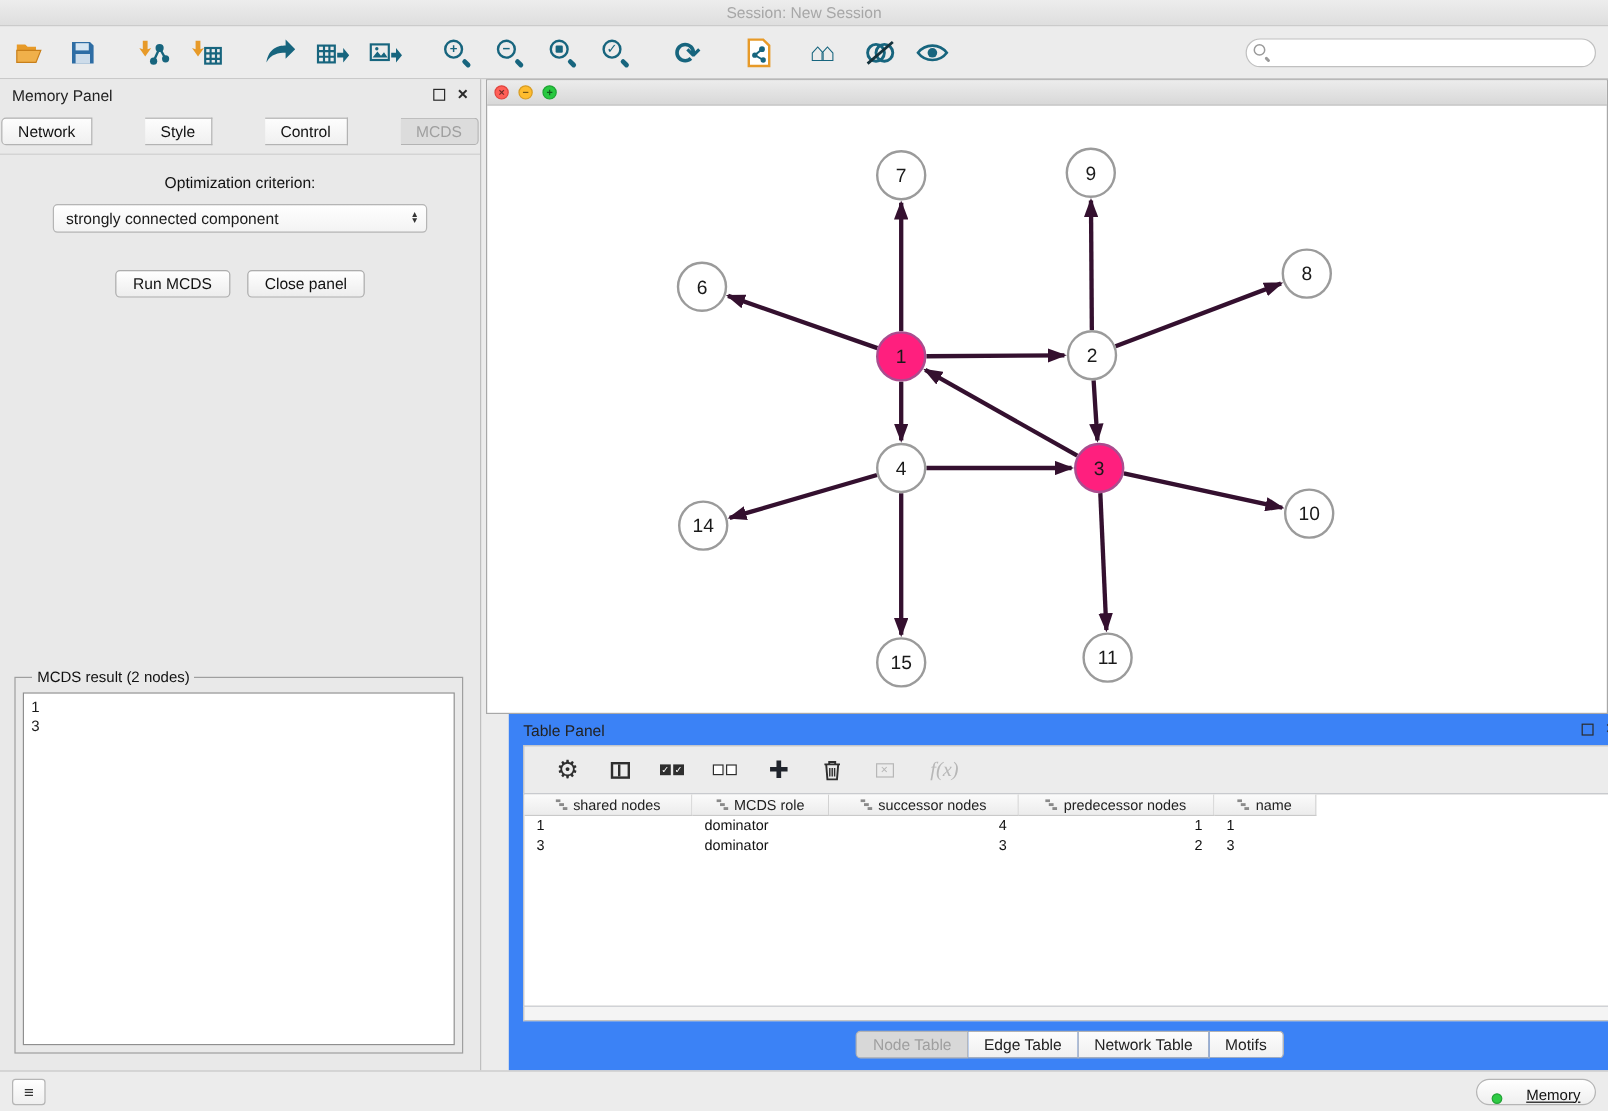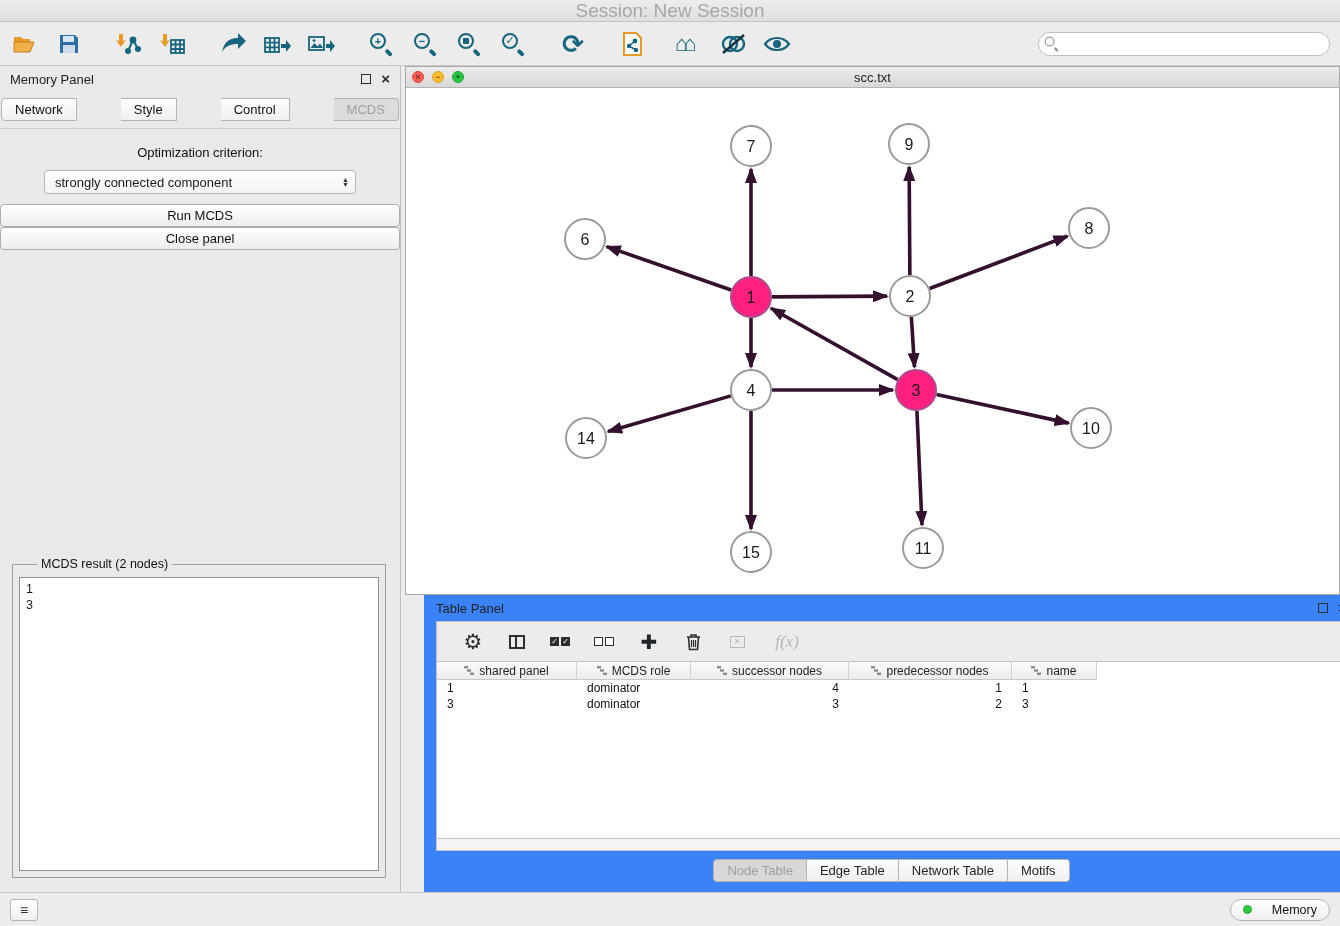--- a/index.html
+++ b/index.html
@@ -6,21 +6,21 @@
   html,body { width:1340px; height:926px; }
   body {
     font-family:"Liberation Sans","DejaVu Sans",sans-serif;
     background:#ececec; position:relative; overflow:hidden;
     font-size:13px; color:#1a1a1a;
   }
   
   #titlebar{position:absolute;left:0;top:0;width:1340px;height:22px;
     background:linear-gradient(#ededed,#dedede);border-bottom:1px solid #c4c4c4;
     display:flex;align-items:center;justify-content:center;}
-  #titlebar span{color:#a7a7a7;font-size:19px;}
+  #titlebar span{color:#a7a7a7;font-size:13px;}
   
   #toolbar{position:absolute;left:0;top:22px;width:1340px;height:44px;
     background:#ececec;border-bottom:1px solid #c9c9c9;
     display:flex;align-items:center;padding:0 10px;}
   .tb-group{display:flex;align-items:center;gap:14px;margin-right:30px;}
   .tb-btn{width:30px;height:30px;display:flex;align-items:center;justify-content:center;cursor:default;}
   .teal{color:#17657e;}
   .glyph{font-size:22px;line-height:1;}
   
   .mag{position:relative;width:24px;height:24px;display:inline-block;}
@@ -47,26 +47,26 @@
   .cp-tab{border:1px solid #b3b3b3;border-left:none;background:linear-gradient(#fdfdfd,#f0f0f0);
     padding:3px 13px;font-size:13px;color:#111;cursor:default;}
   .cp-tab:first-child{border-left:1px solid #b3b3b3;border-radius:4px 0 0 4px;}
   .cp-tab:last-child{border-radius:0 4px 4px 0;}
   .cp-tab.active{background:#dcdcdc;color:#9f9f9f;}
   #cp-body{position:absolute;left:0;top:62px;width:100%;bottom:0;border-top:1px solid #cfcfcf;padding-top:16px;}
   #opt-label{text-align:center;font-size:13px;color:#111;margin-bottom:10px;}
   .select{width:312px;height:24px;margin:0 auto;border:1px solid #b5b5b5;border-radius:4px;background:linear-gradient(#ffffff,#f3f3f3);
     display:flex;align-items:center;padding:0 6px 0 10px;font-size:13px;}
   .select .sel-arrows{margin-left:auto;display:flex;flex-direction:column;font-size:7px;line-height:5px;color:#333;}
-  .btn-row{display:flex;justify-content:center;margin-top:10px;flex-direction:column;}
+  .btn-row{display:flex;justify-content:center;gap:14px;margin-top:31px;}
   .pbtn{border:1px solid #adadad;border-radius:4px;background:linear-gradient(#ffffff,#ededed);
     font-size:13px;padding:3px 14px;font-family:inherit;color:#111;}
   fieldset#mcds-result{position:absolute;left:12px;right:14px;top:428px;bottom:14px;
     border:1px solid #9f9f9f;padding:6px;}
-  fieldset#mcds-result legend{font-size:12.5px;color:#111;padding:0 4px;margin-left:18px;}
+  fieldset#mcds-result legend{font-size:12.5px;color:#111;padding:0 4px;margin-left:8px;}
   #mcds-result-inner{width:100%;height:100%;background:#fff;border:1px solid #8f8f8f;
     font-size:12.5px;padding:3px 6px;line-height:16px;overflow:auto;}
   
   #network-window{position:absolute;left:405px;top:66px;width:935px;height:529px;
     border:1px solid #a8a8a8;background:#fff;}
   #nw-head{height:21px;background:linear-gradient(#ececec,#d8d8d8);border-bottom:1px solid #b5b5b5;
     display:flex;align-items:center;padding:0 6px;position:relative;}
   #nw-title{position:absolute;left:0;right:0;text-align:center;font-size:13px;color:#222;}
   .tl{width:12px;height:12px;border-radius:50%;margin-right:8px;display:flex;align-items:center;justify-content:center;
     font-size:9px;font-weight:700;color:rgba(0,0,0,.55);position:relative;z-index:2;}
@@ -102,21 +102,21 @@
     padding:3px 13px;font-size:13px;font-weight:400;color:#222;cursor:default;}
   .tp-tab:first-child{border-left:1px solid #b3b3b3;border-radius:4px 0 0 4px;}
   .tp-tab:last-child{border-radius:0 4px 4px 0;}
   .tp-tab.active{background:#d8d8d8;color:#9f9f9f;}
   
   #statusbar{position:absolute;left:0;top:892px;width:1340px;height:34px;background:#ececec;
     border-top:1px solid #c6c6c6;display:flex;align-items:center;padding:0 10px;}
   #list-btn{width:28px;height:22px;border:1px solid #b5b5b5;border-radius:3px;background:linear-gradient(#fff,#efefef);
     display:flex;align-items:center;justify-content:center;font-size:14px;color:#333;}
   #memory-btn{margin-left:auto;height:22px;border:1px solid #b5b5b5;border-radius:11px;background:linear-gradient(#fff,#efefef);
-    display:flex;align-items:center;gap:20px;padding:0 12px;font-size:12.5px;color:#111;}
+    display:flex;align-items:flex-end;gap:20px;padding:0 12px;font-size:12.5px;color:#111;text-decoration:underline;}
   #memory-dot{width:9px;height:9px;border-radius:50%;background:#2ecb44;border:1px solid #24a437;}
 </style>
 </head>
 <body>
 
 <div id="titlebar">
   <span>Session: New Session</span>
 </div>
 
 <div id="toolbar">
@@ -279,21 +279,20 @@
       <div id="mcds-result-inner">
           <div>1</div>
           <div>3</div>
         </div>
     </fieldset>
   </div>
 </div>
 
 <div id="network-window">
   <div id="nw-head">
-    <span id="nw-title">scc.txt</span>
     <span class="tl red">×</span>
     <span class="tl yellow">−</span>
     <span class="tl green">+</span>
   </div>
   <svg id="network-canvas" width="933" height="506" viewBox="0 0 933 506">
     <defs>
       <marker id="arrowhead" markerUnits="userSpaceOnUse" markerWidth="16" markerHeight="12" refX="14" refY="6" orient="auto">
         <path id="arrowhead-path" d="M0,0 L16,6 L0,12 Z" fill="#34102f"></path>
       </marker>
     </defs>
@@ -401,21 +400,21 @@
       </span>
   </div>
   <div id="tp-table">
     <div id="tp-header-row">
         <div class="th" style="width: 140px;">
           <span class="sort-ic"><svg width="10" height="9" viewBox="0 0 10 9">
               <rect x="0" y="0" width="4" height="2.4" fill="#8a8a8a"></rect>
               <rect x="3" y="3.3" width="4" height="2.4" fill="#8a8a8a"></rect>
               <rect x="6" y="6.6" width="4" height="2.4" fill="#8a8a8a"></rect>
             </svg></span>
-          <span>shared panel</span>
+          <span>shared nodes</span>
         </div>
         <div class="th" style="width: 114px;">
           <span class="sort-ic"><svg width="10" height="9" viewBox="0 0 10 9">
               <rect x="0" y="0" width="4" height="2.4" fill="#8a8a8a"></rect>
               <rect x="3" y="3.3" width="4" height="2.4" fill="#8a8a8a"></rect>
               <rect x="6" y="6.6" width="4" height="2.4" fill="#8a8a8a"></rect>
             </svg></span>
           <span>MCDS role</span>
         </div>
         <div class="th" style="width: 158px;">

